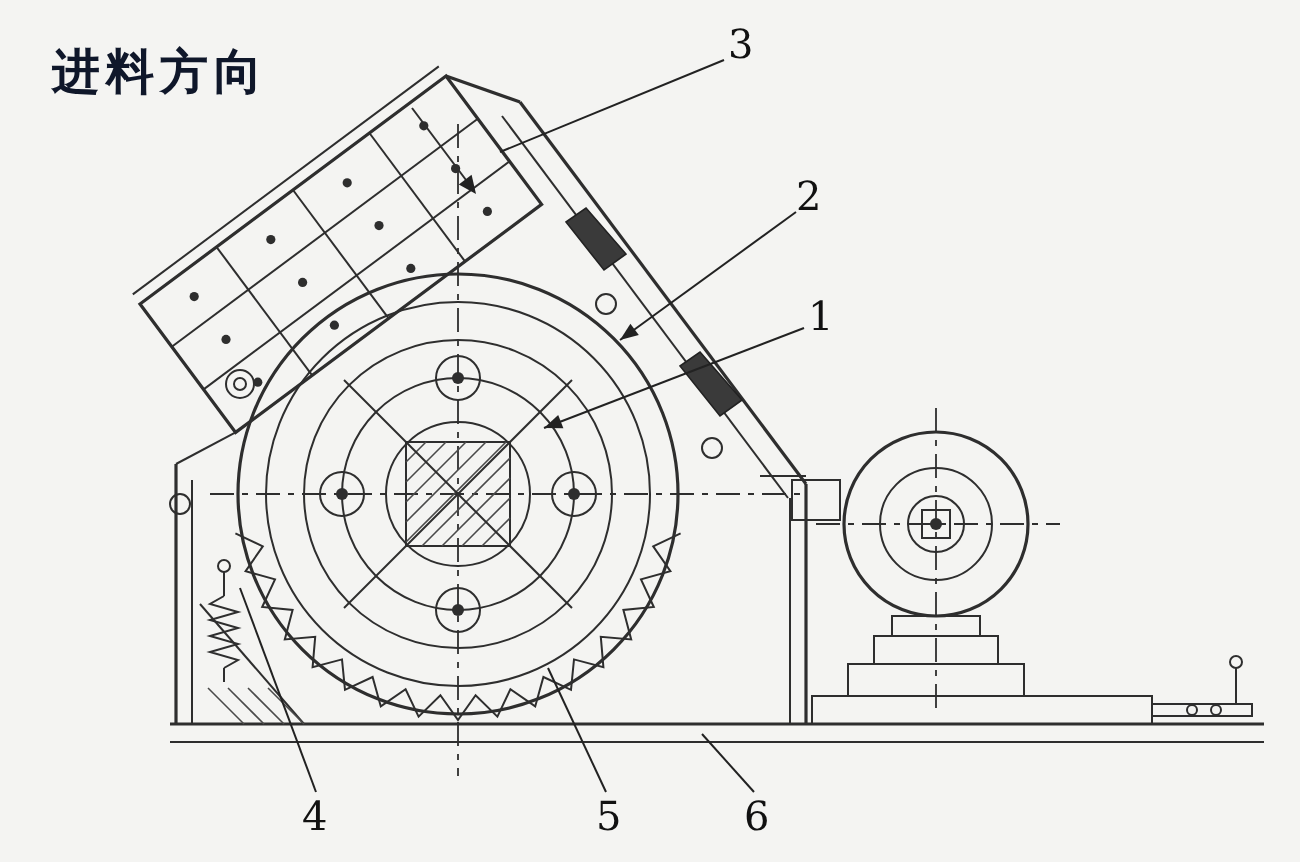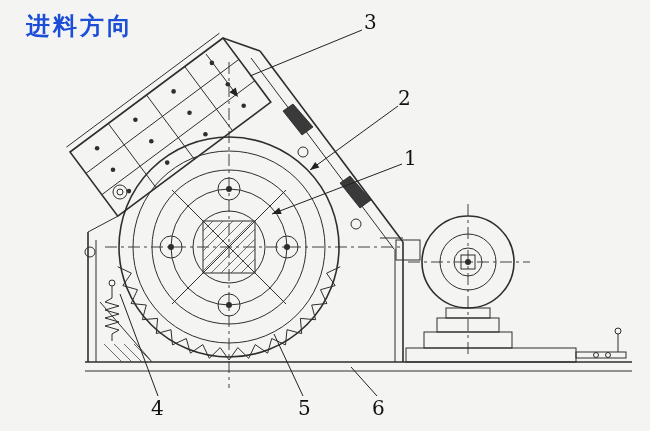--- a/index.html
+++ b/index.html
@@ -4,22 +4,22 @@
 <style>
   html,body{margin:0;padding:0;}
   .stage{
     position:relative;
     width:650px;height:431px;
     background:#f4f4f2;
     overflow:hidden;
     font-family:"Liberation Sans", sans-serif;
   }
   .title{
-    position:absolute;left:26px;top:10px;
-    font-size:24px;font-weight:bold;color:#1d4ed8;
+    position:absolute;left:26px;top:20px;
+    font-size:24px;font-weight:bold;color:#0f172a;
     letter-spacing:3px;
     font-family:"Liberation Sans", sans-serif;
   }
   .part-label{
     position:absolute;
     font-family:"DejaVu Serif", serif;
     font-size:20px;color:#111;line-height:1;
   }
   svg .ln{stroke:#2e2e2e;stroke-width:1;fill:none;}
   svg .ln2{stroke:#2e2e2e;stroke-width:1.6;fill:none;}

